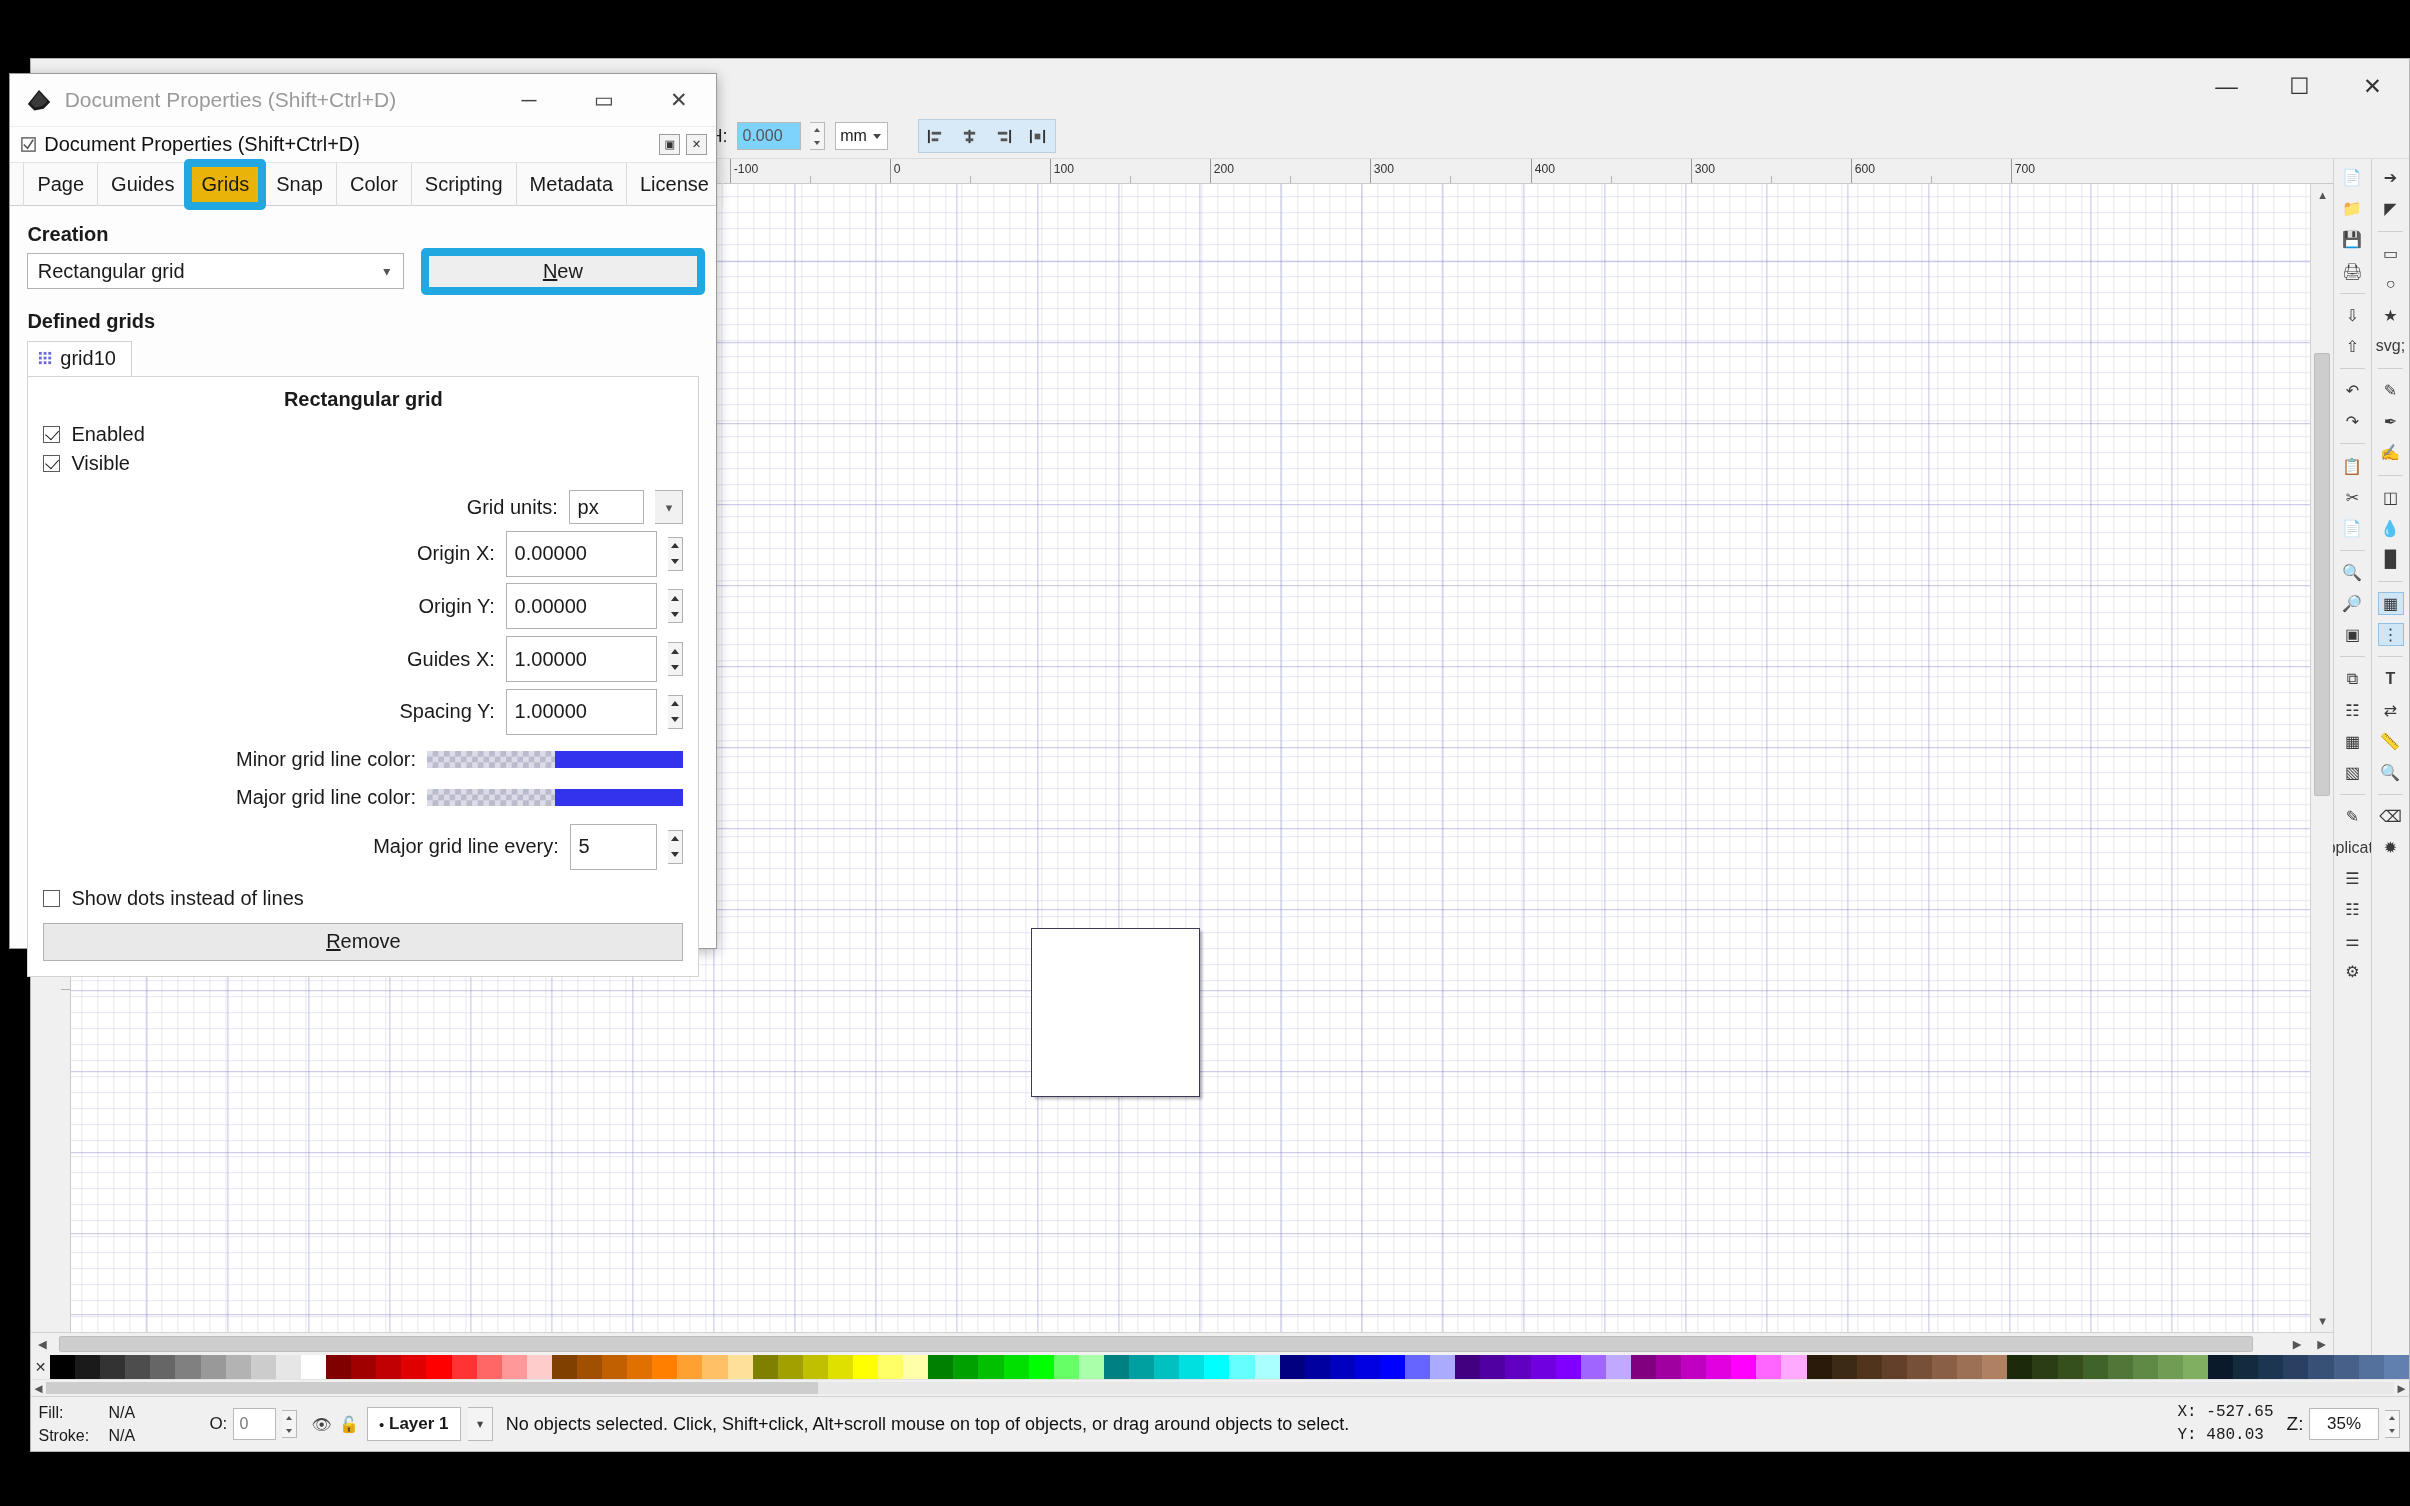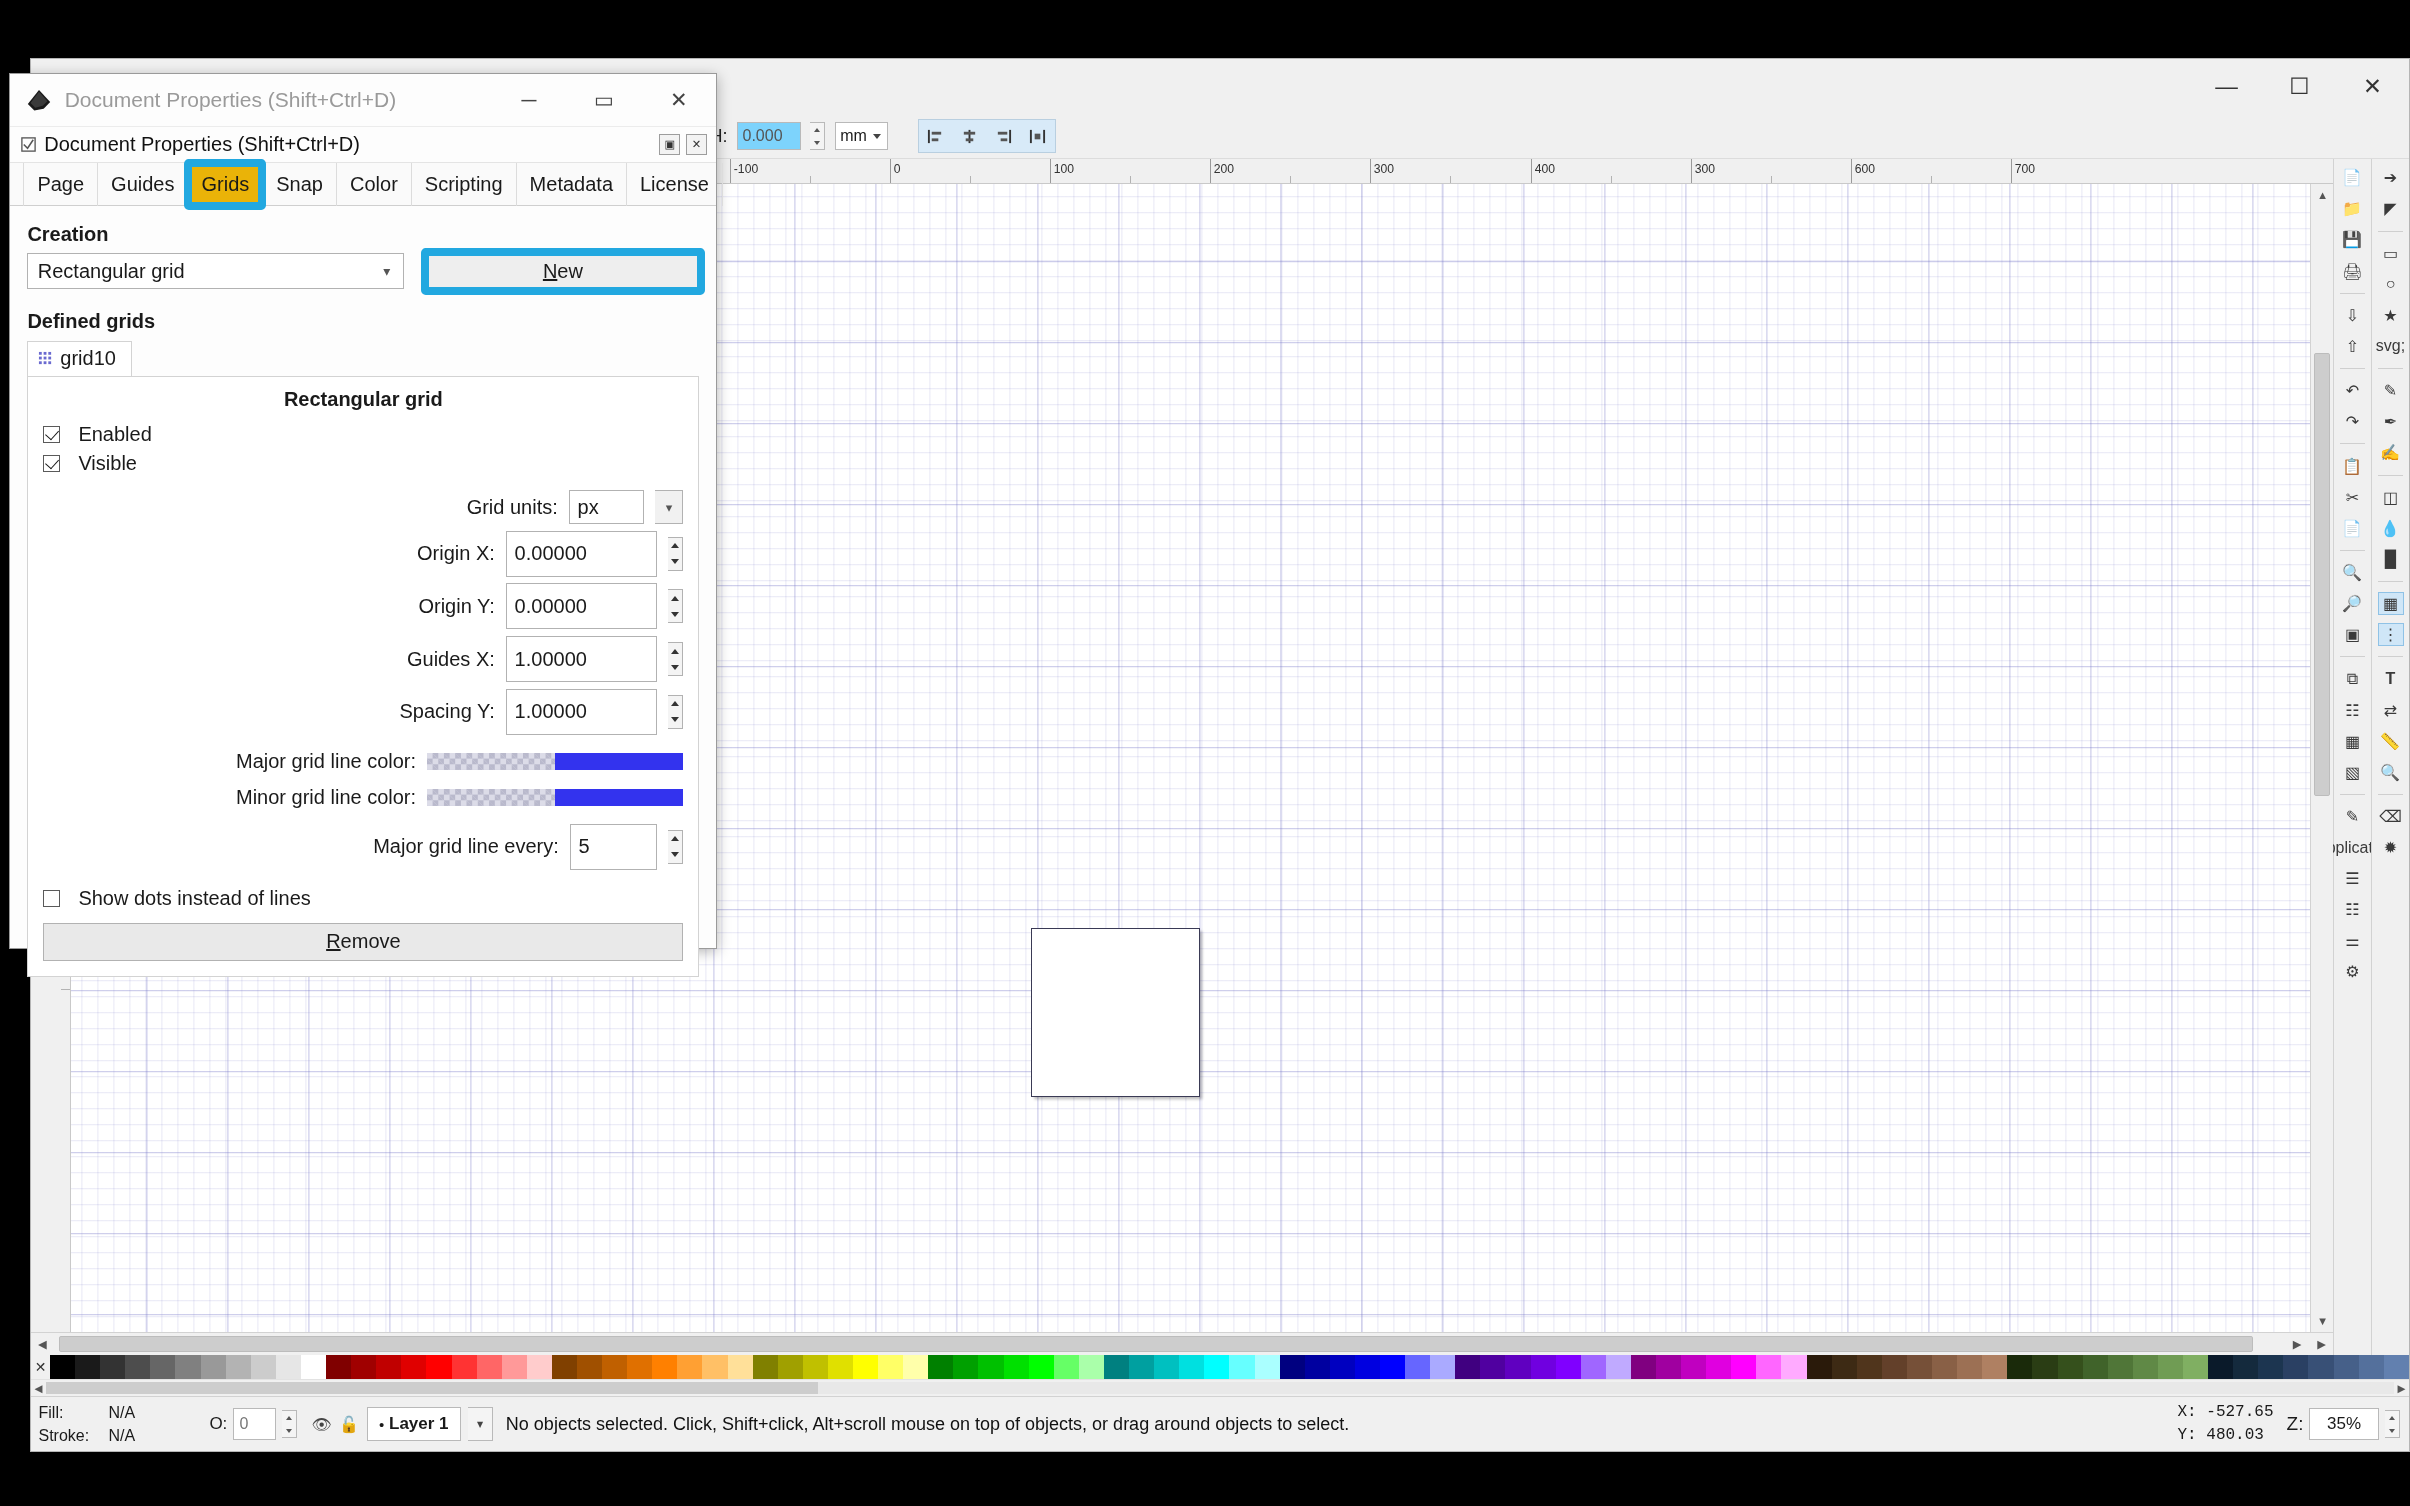--- a/index.html
+++ b/index.html
@@ -162,21 +162,21 @@
             display:flex; align-items:center; justify-content:center; font-size:20px;}
   .u{ text-decoration:underline; }
 
   .grid-tabs{ display:flex; margin-top:7.5px;}
   .gtab{ display:flex; align-items:center; gap:7.5px; padding:5.6px 15px 5.6px 9.4px; font-size:20px;
          background:#fff; border:0.9px solid #d3d3d3; border-bottom:none;}
   .gtab-ico{ width:15px;height:15px;}
   .grid-panel{ border:0.9px solid #d3d3d3; padding:11.3px 15px 15px 15px; background:#fff;}
   .gp-title{ text-align:center; font-weight:bold; font-size:20px; margin-bottom:11.3px;}
 
-  .chk-row{ display:flex; align-items:center; gap:18px; margin:6.6px 0; font-size:20px;}
+  .chk-row{ display:flex; align-items:center; gap:11px; margin:6.6px 0; font-size:20px;}
   .chk{ width:17px;height:17px; border:0.9px solid #5a5a5a; background:#fff; position:relative; flex:0 0 auto;}
   .chk.on:after{ content:""; position:absolute; left:3.8px; top:0px; width:6.6px;height:11.3px;
                  border:solid #1a1a1a; border-width:0 1.9px 1.9px 0; transform:rotate(42deg);}
 
   .frow{ display:flex; align-items:center; justify-content:flex-end; gap:11.3px; margin:6.6px 0;}
   .flabel{ font-size:20px; text-align:right; }
   .fnum{ width:151px; height:46px; background:#fff; border:0.9px solid #b2b2b2;
          display:flex; align-items:center; padding-left:7.5px; font-size:20px;}
   .fspin{ width:15px;height:34px;background:#f4f4f4;border:0.9px solid #b2b2b2;border-left:none;
           display:flex;flex-direction:column;justify-content:space-around;align-items:center;}
@@ -681,33 +681,33 @@
 
       <div class="frow">
         <span class="flabel">Spacing Y:</span>
         <div class="fnum">1.00000</div>
         <div class="fspin">
             <i class="up"></i>
             <i class="dn"></i>
           </div>
       </div>
 
+      <div class="frow" style="margin-top:13px">
+        <span class="flabel">Minor grid line color:</span>
+        <div class="swatch">
+          <div class="sw-alpha"></div>
+          <div class="sw-solid" id="sw-minor" style="background: rgb(51, 51, 238);"></div>
+        </div>
+      </div>
+
       <div class="frow" style="margin-top:15px">
         <span class="flabel">Major grid line color:</span>
         <div class="swatch">
           <div class="sw-alpha"></div>
           <div class="sw-solid" id="sw-major" style="background: rgb(51, 51, 238);"></div>
-        </div>
-      </div>
-
-      <div class="frow" style="margin-top:13px">
-        <span class="flabel">Minor grid line color:</span>
-        <div class="swatch">
-          <div class="sw-alpha"></div>
-          <div class="sw-solid" id="sw-minor" style="background: rgb(51, 51, 238);"></div>
         </div>
       </div>
 
       <div class="frow" style="margin-top:15px">
         <span class="flabel">Major grid line every:</span>
         <div class="fnum" style="width:87px">5</div>
         <div class="fspin">
             <i class="up"></i>
             <i class="dn"></i>
           </div>

